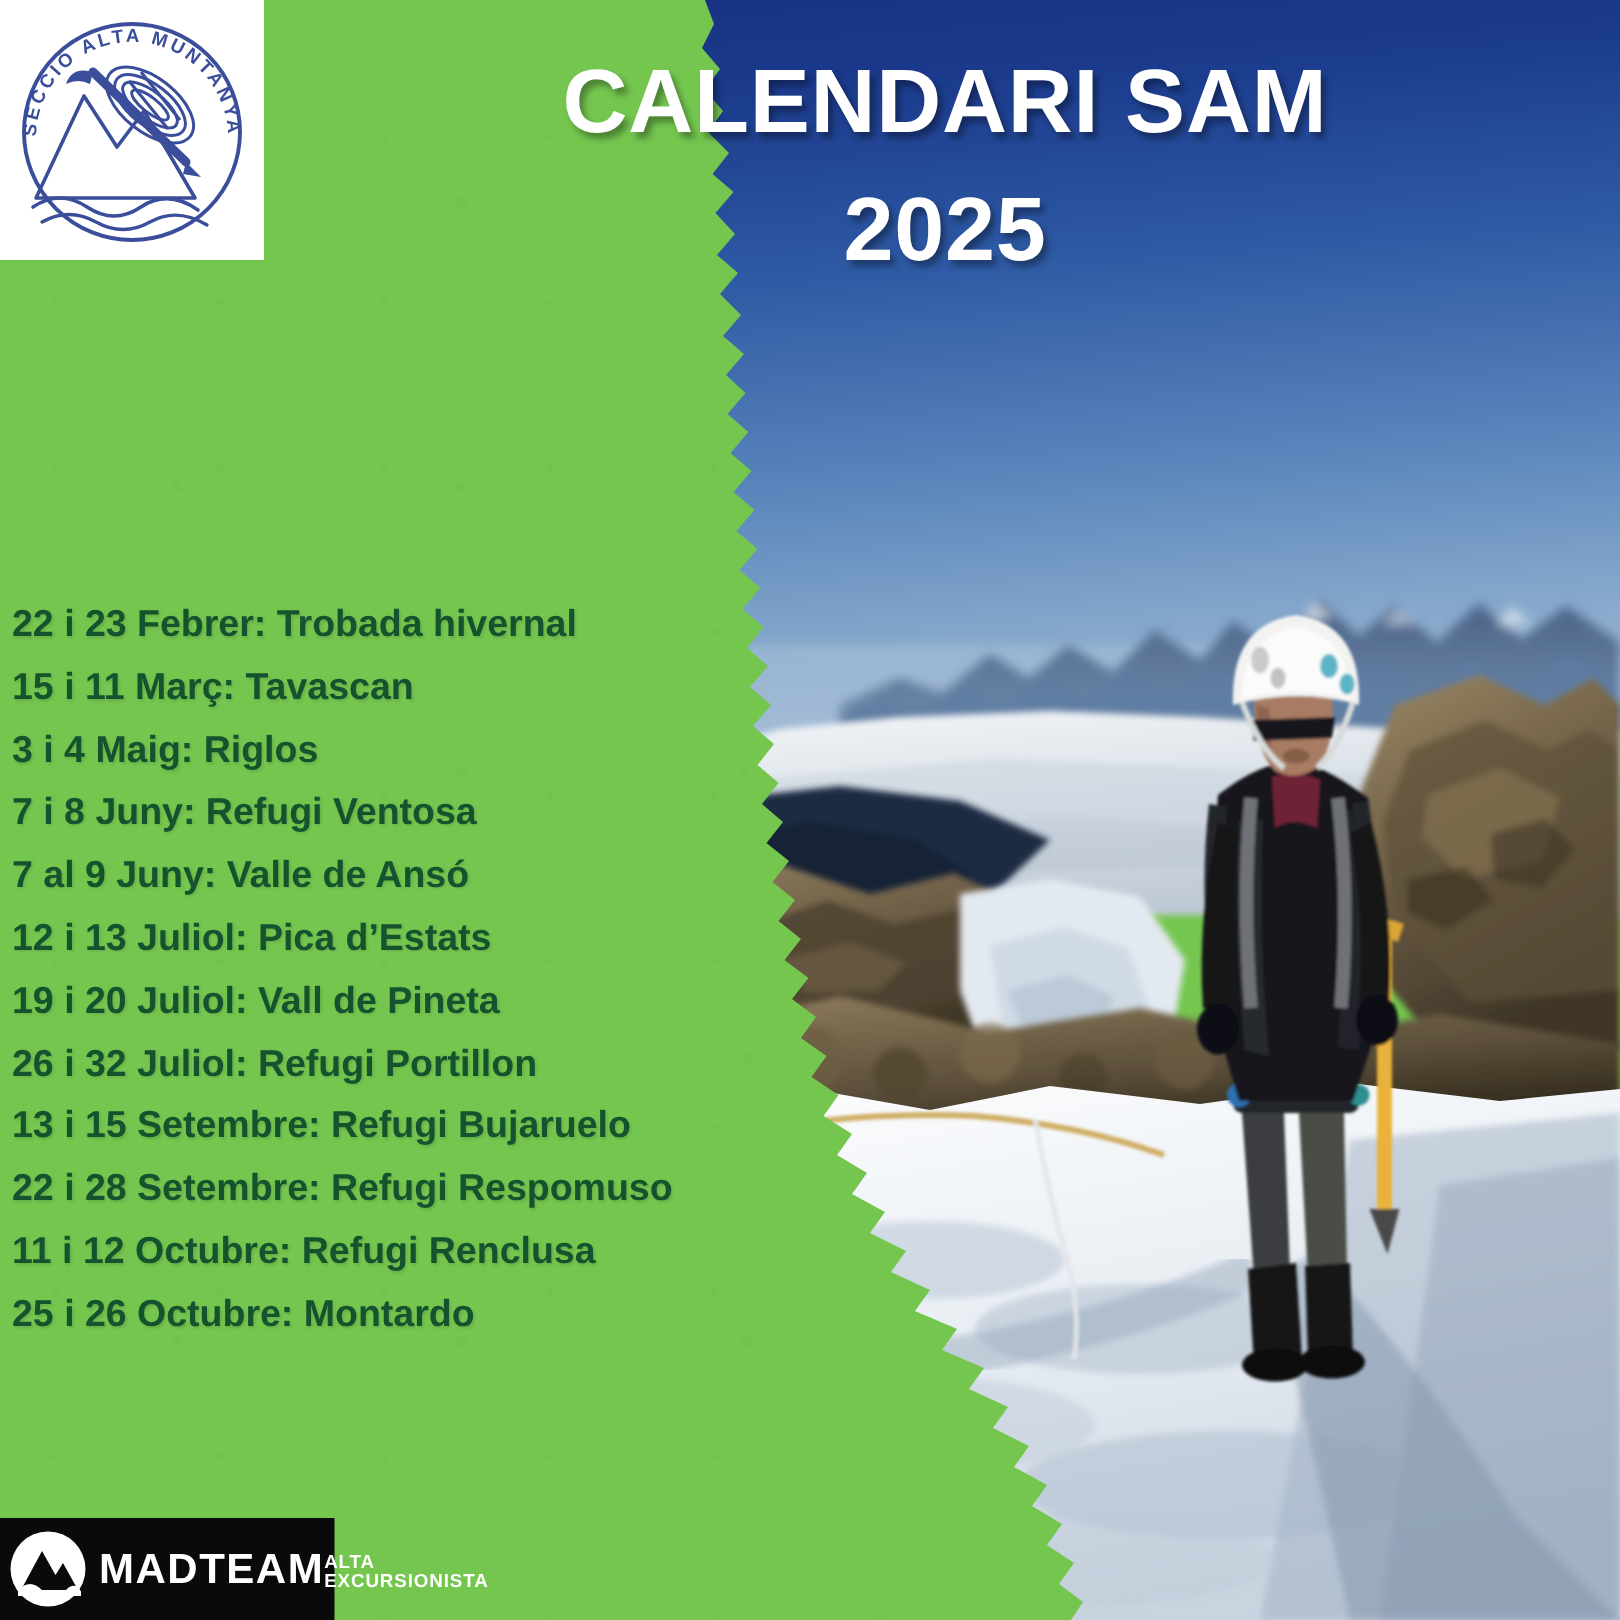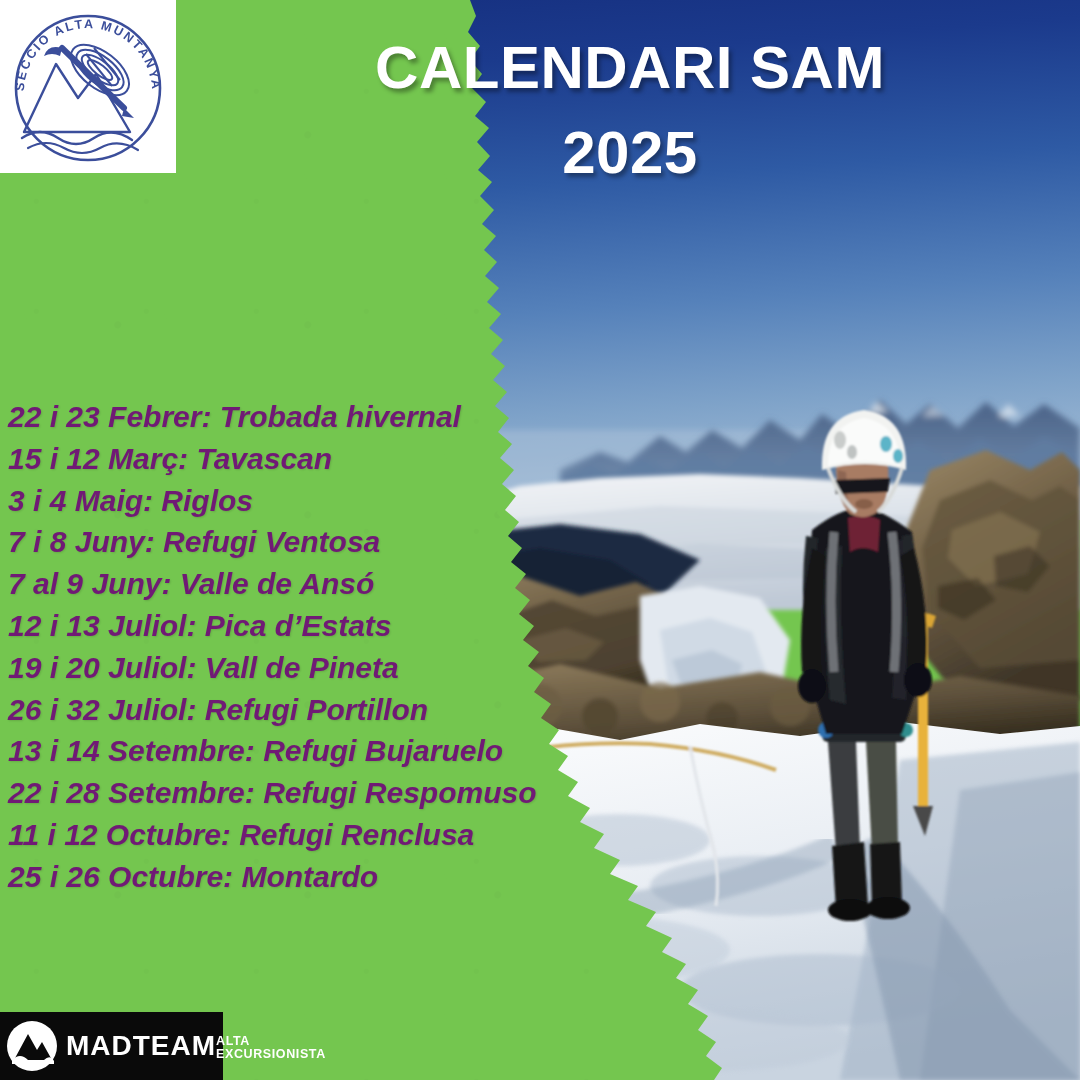--- a/index.html
+++ b/index.html
@@ -71,27 +71,26 @@
   }
   #title-line2{margin-top:22px;}
 
   
   #event-list{
     position:absolute;
     left:8px;top:396px;
     z-index:40;
   }
   .event-item{
-    color:#701a75;
+    color:#14532d;
     font-weight:bold;
-    font-size:30px;
+    font-size:25px;
     line-height:41.8px;
     white-space:nowrap;
     text-shadow:1px 1px 2px rgba(0,0,0,.12);
-    font-style:italic;
   }
 
   
   #sam-logo{
     position:absolute;left:0;top:0;
     width:176px;height:173px;
     background:#ffffff;
     z-index:50;
   }
   #sam-logo svg{display:block;width:176px;height:173px;}
@@ -338,28 +337,28 @@
   </div>
   <div id="green-texture"></div>
 
   <div id="title-block">
     <div class="title-line" id="title-line1">CALENDARI SAM</div>
     <div class="title-line" id="title-line2">2025</div>
   </div>
 
   <div id="event-list">
     <div class="event-item">22 i 23 Febrer: Trobada hivernal</div>
-    <div class="event-item">15 i 12 Març: Tavascan</div>
+    <div class="event-item">15 i 11 Març: Tavascan</div>
     <div class="event-item">3 i 4 Maig: Riglos</div>
     <div class="event-item">7 i 8 Juny: Refugi Ventosa</div>
     <div class="event-item">7 al 9 Juny: Valle de Ansó</div>
     <div class="event-item">12 i 13 Juliol: Pica d’Estats</div>
     <div class="event-item">19 i 20 Juliol: Vall de Pineta</div>
     <div class="event-item">26 i 32 Juliol: Refugi Portillon</div>
-    <div class="event-item">13 i 14 Setembre: Refugi Bujaruelo</div>
+    <div class="event-item">13 i 15 Setembre: Refugi Bujaruelo</div>
     <div class="event-item">22 i 28 Setembre: Refugi Respomuso</div>
     <div class="event-item">11 i 12 Octubre: Refugi Renclusa</div>
     <div class="event-item">25 i 26 Octubre: Montardo</div>
   </div>
 
   <div id="sam-logo">
     <svg viewBox="0 0 176 173" aria-hidden="true">
       <defs>
         <path id="ringPath" d="M 24,92 A 64,64 0 0 1 152,92"></path>
       </defs>

